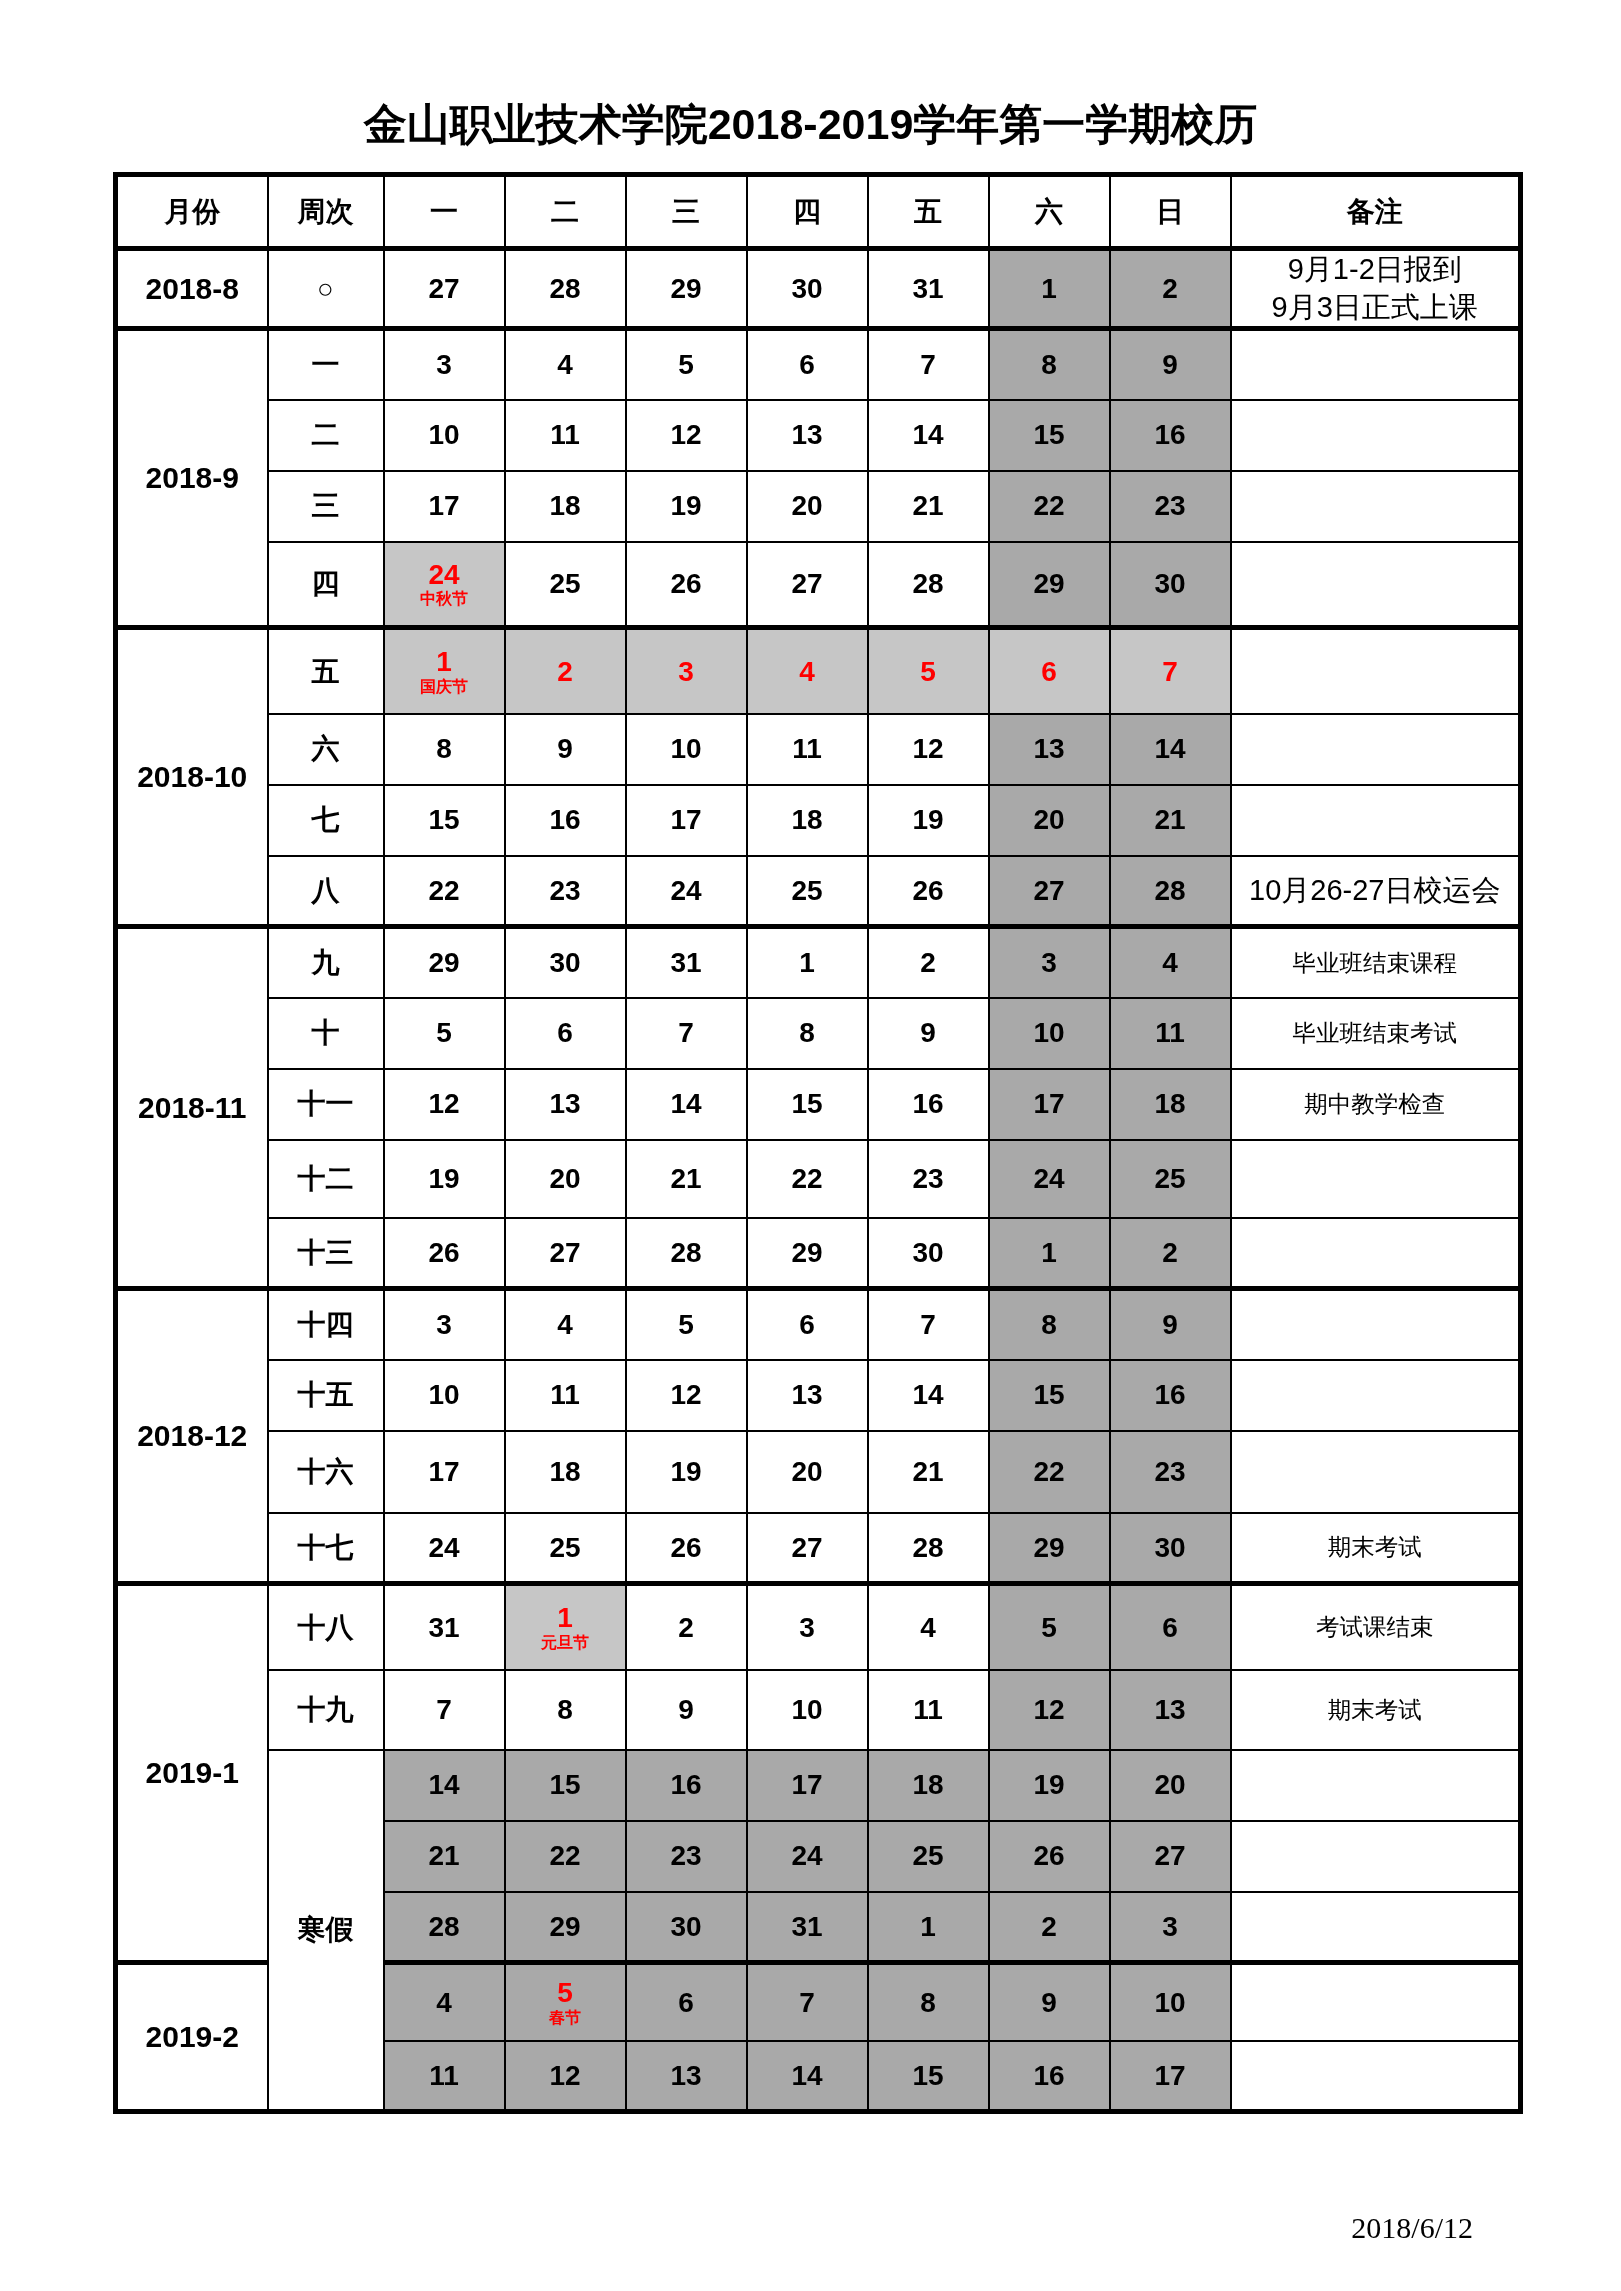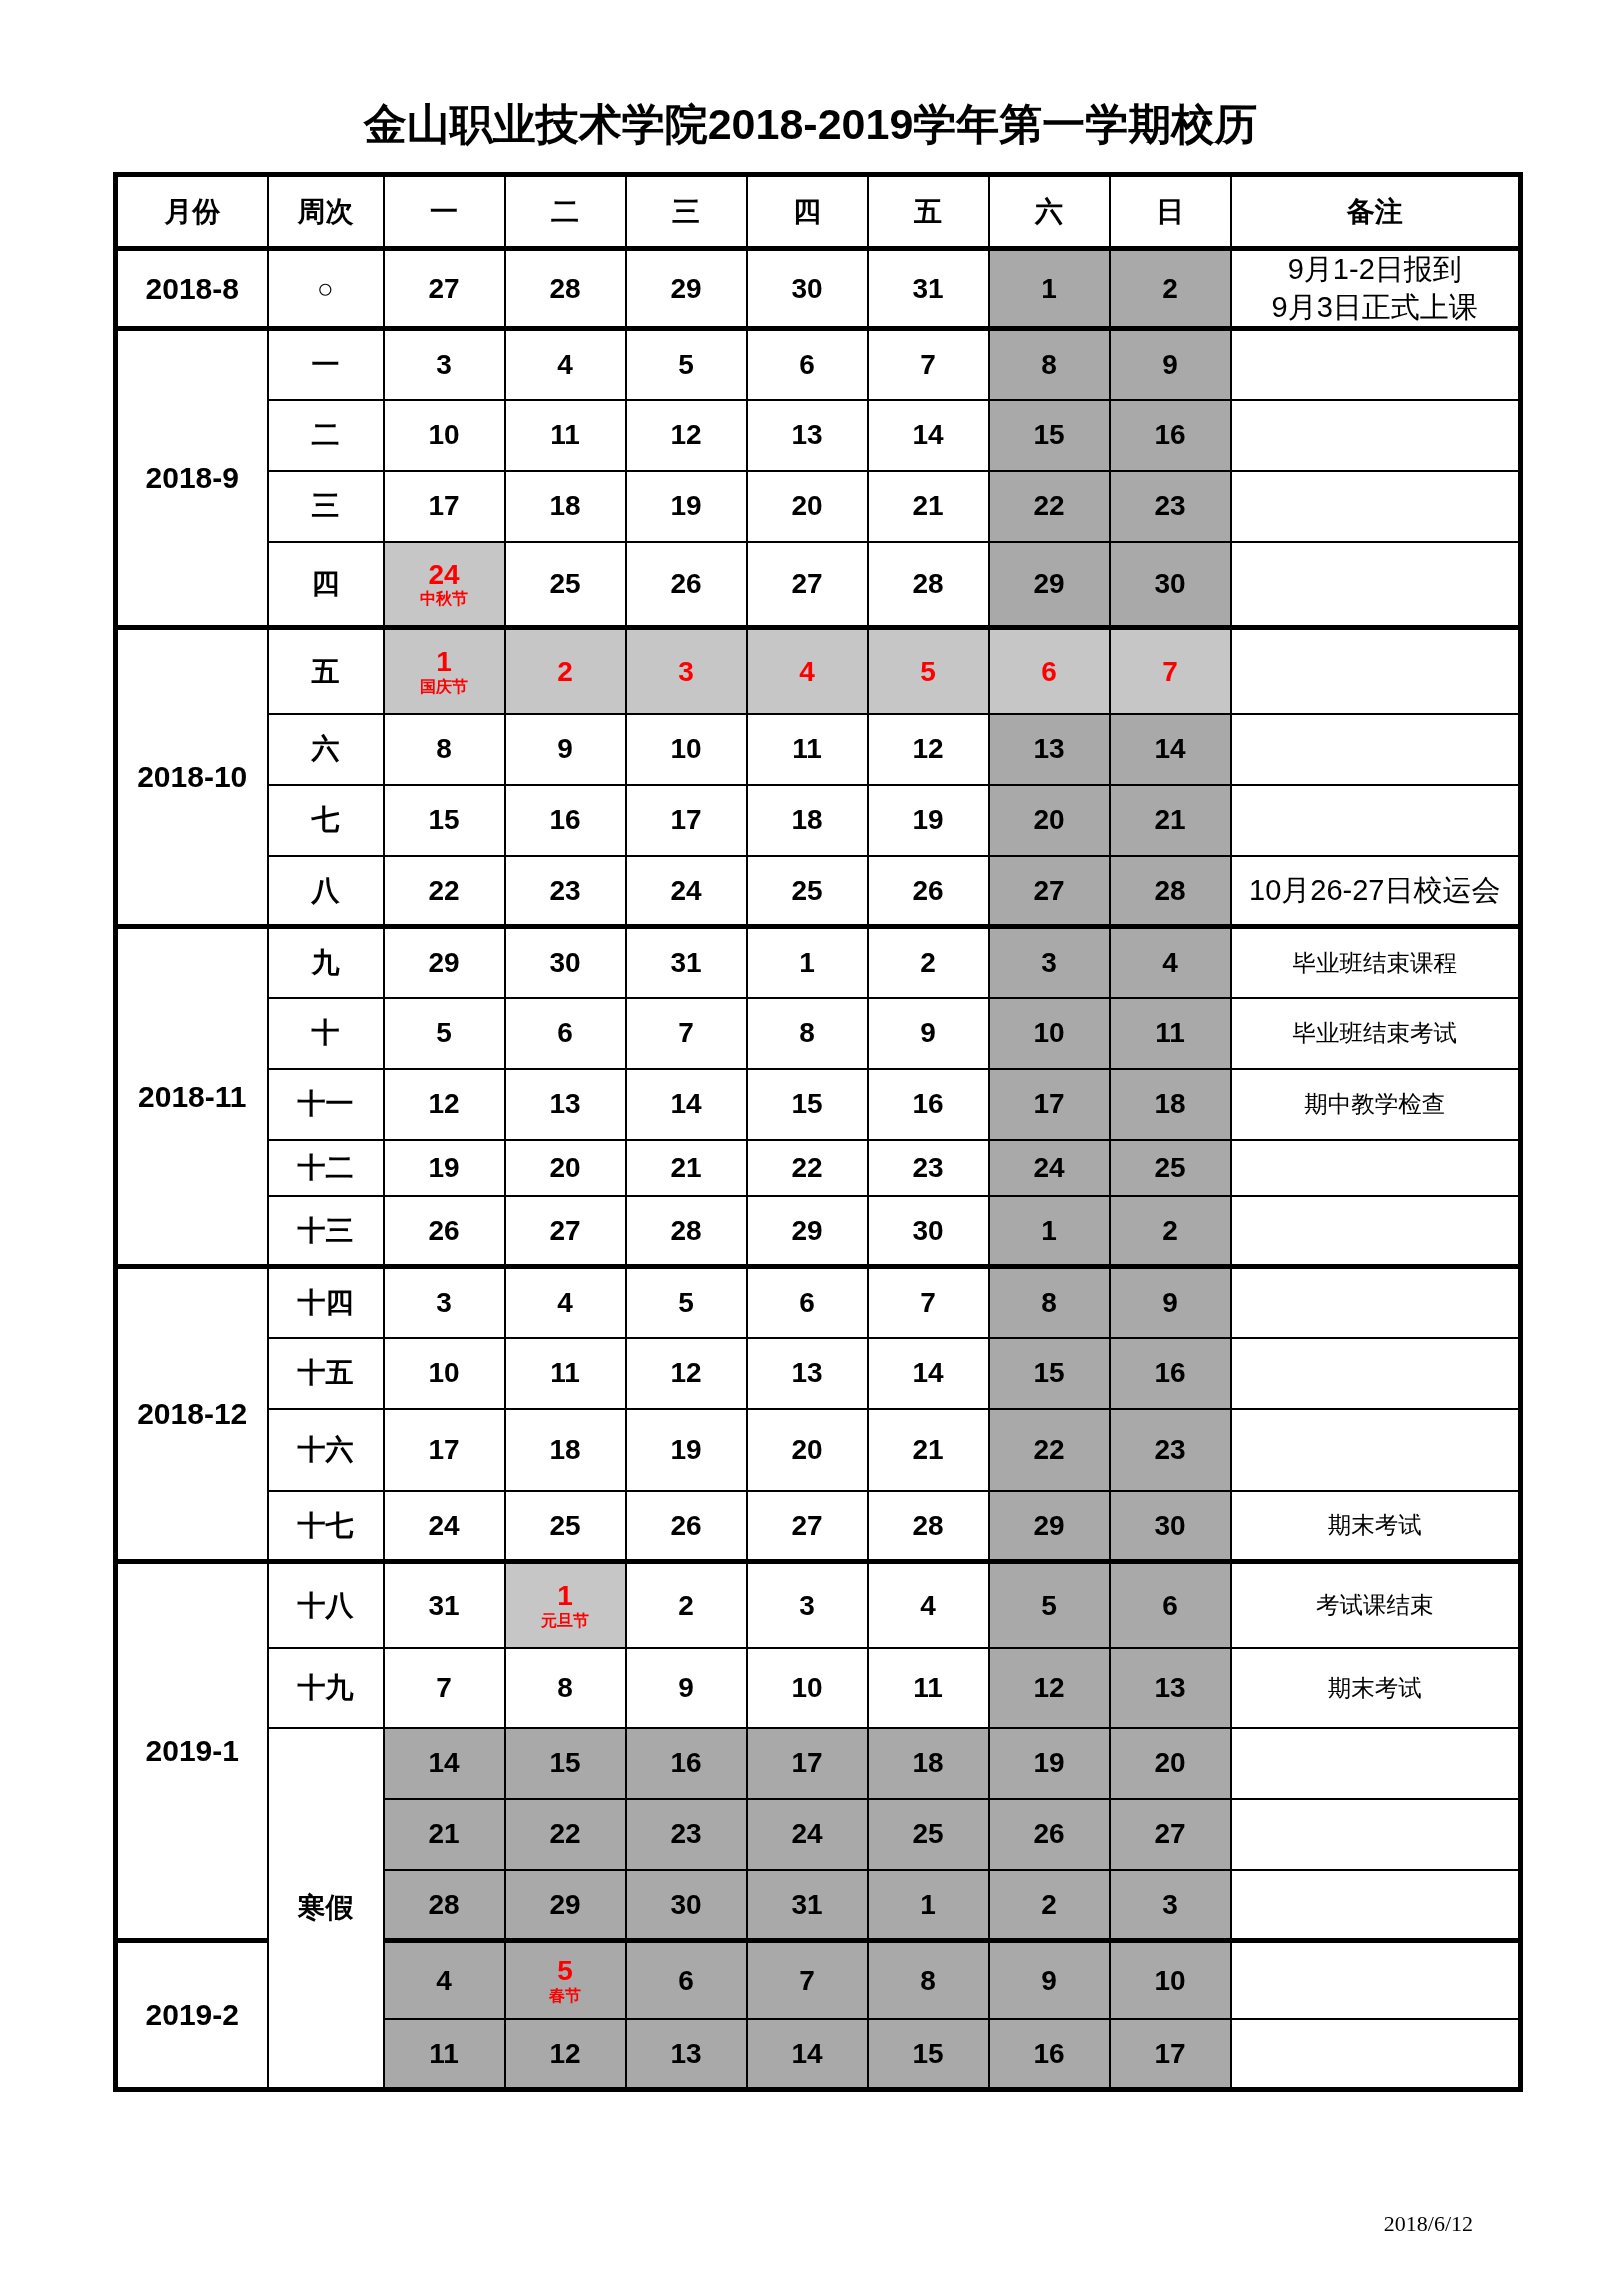--- a/index.html
+++ b/index.html
@@ -33,21 +33,21 @@
   td.note-cell.bold { font-weight:normal; font-size:29px; }
   tr.group-top > td { border-top-width:5.9px; }
   .shade-w { background:#a9a9a9; }
   .shade-l { background:#c6c6c6; }
   .red { color:#ff0000; }
   .num  { line-height:1.08; }
   .fest { font-size:16px; line-height:1.15; font-weight:bold; }
   .footer-date {
     position:absolute; top:2211px; right:148px;
     font-family:"Liberation Serif", serif;
-    font-size:22px; font-weight:normal;
+    font-size:30px; font-weight:normal;
   }
 </style>
 </head>
 <body>
 
 <div class="title">金山职业技术学院2018-2019学年第一学期校历</div>
 
 <table class="cal">
   <colgroup>
       <col style="width: 152px;">
@@ -386,21 +386,21 @@
         <td class="day-cell shade-w">
           <div class="num">17</div>
         </td>
         <td class="day-cell shade-w">
           <div class="num">18</div>
         </td>
         <td class="note-cell">
           <div>期中教学检查</div>
         </td>
       </tr>
-      <tr style="height: 56px;">
+      <tr style="height: 78px;">
         <td class="week-cell">十二</td>
         <td class="day-cell">
           <div class="num">19</div>
         </td>
         <td class="day-cell">
           <div class="num">20</div>
         </td>
         <td class="day-cell">
           <div class="num">21</div>
         </td>

